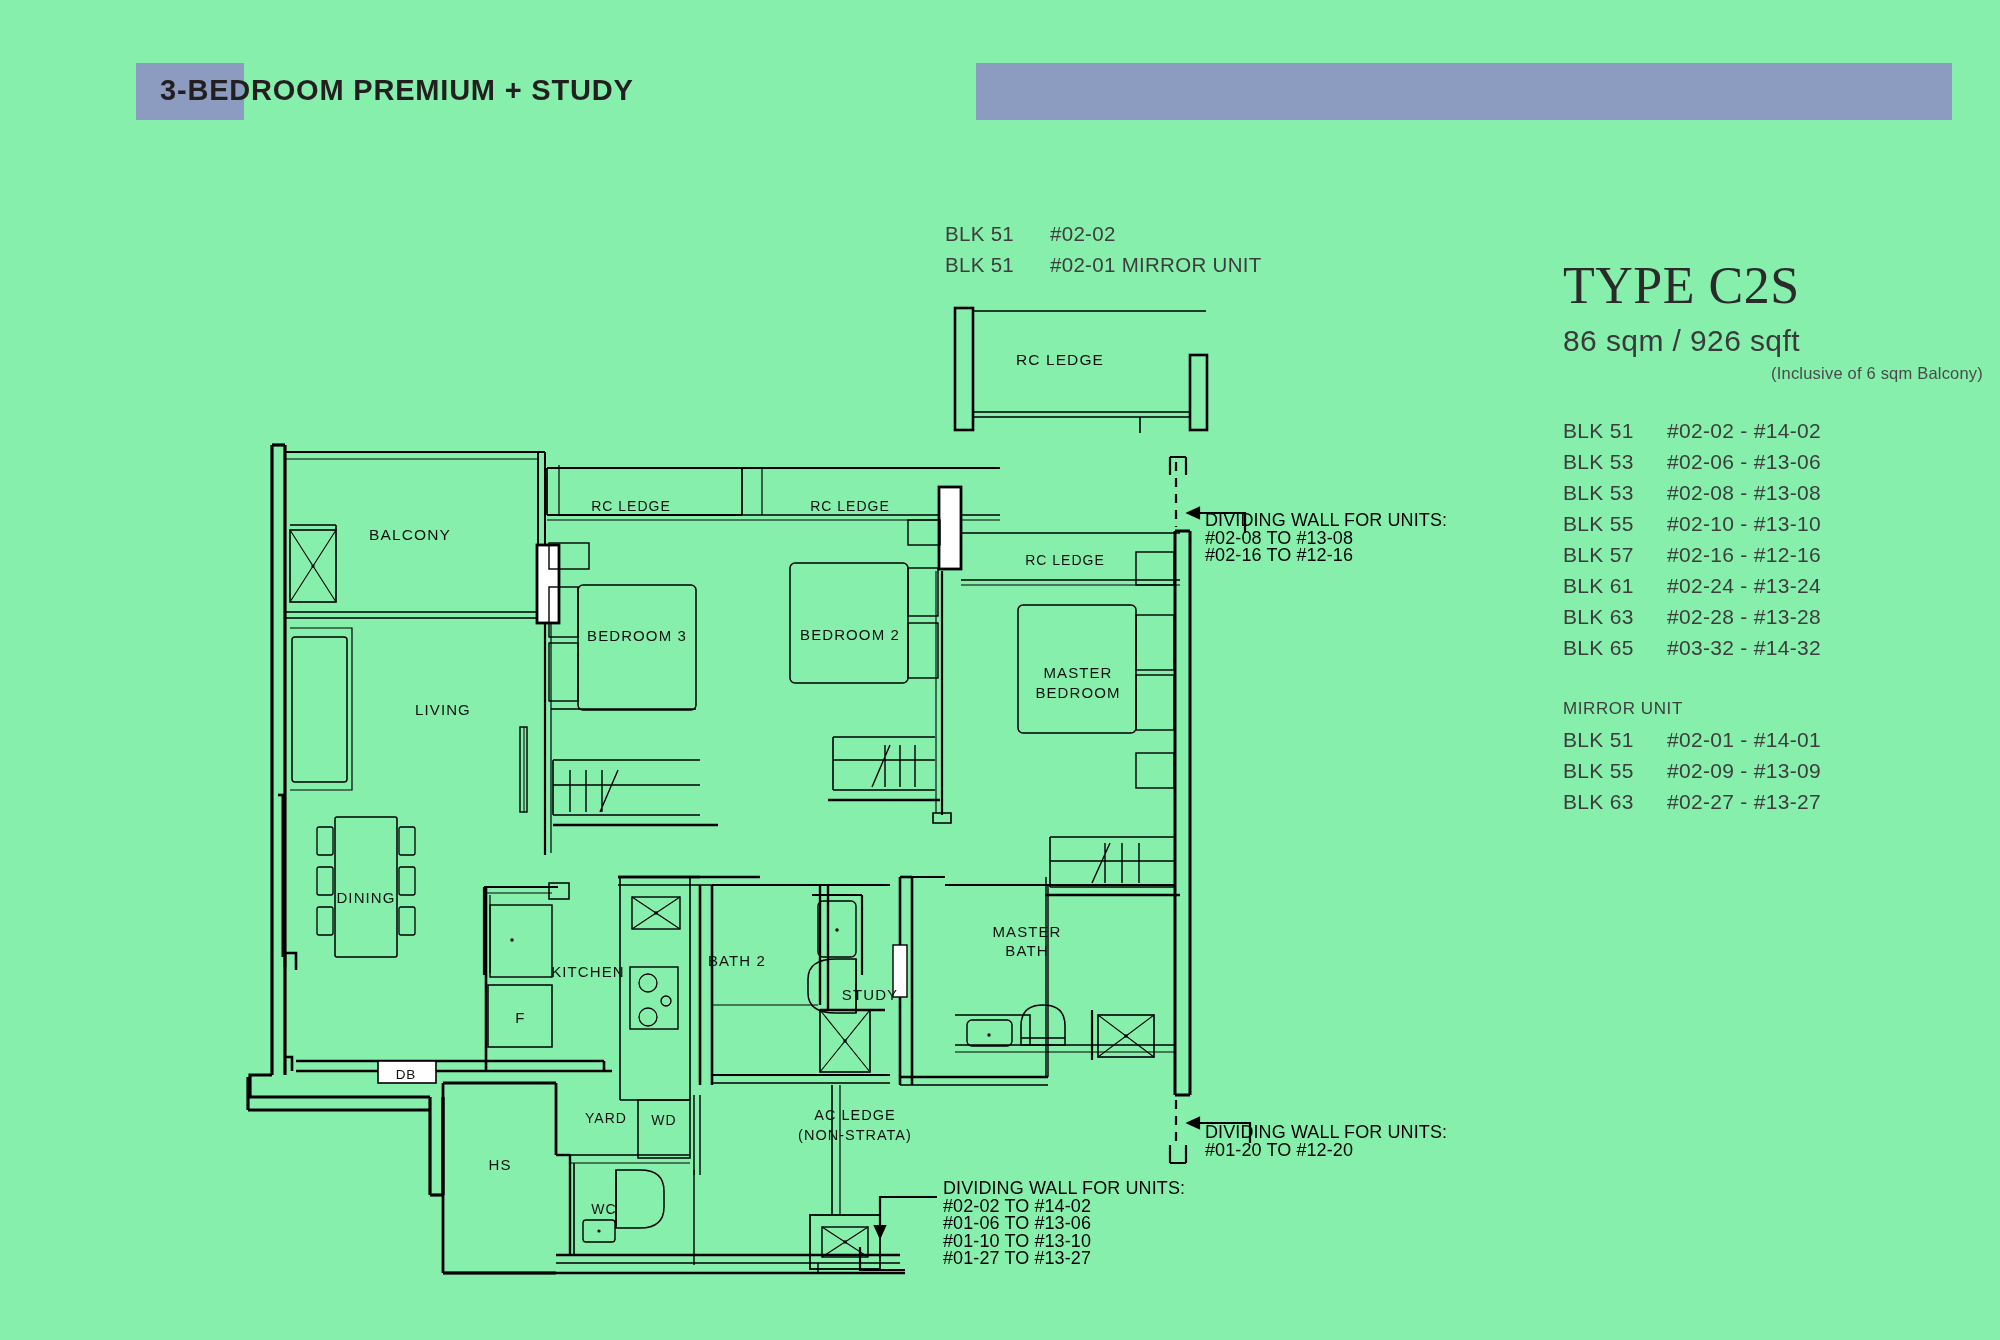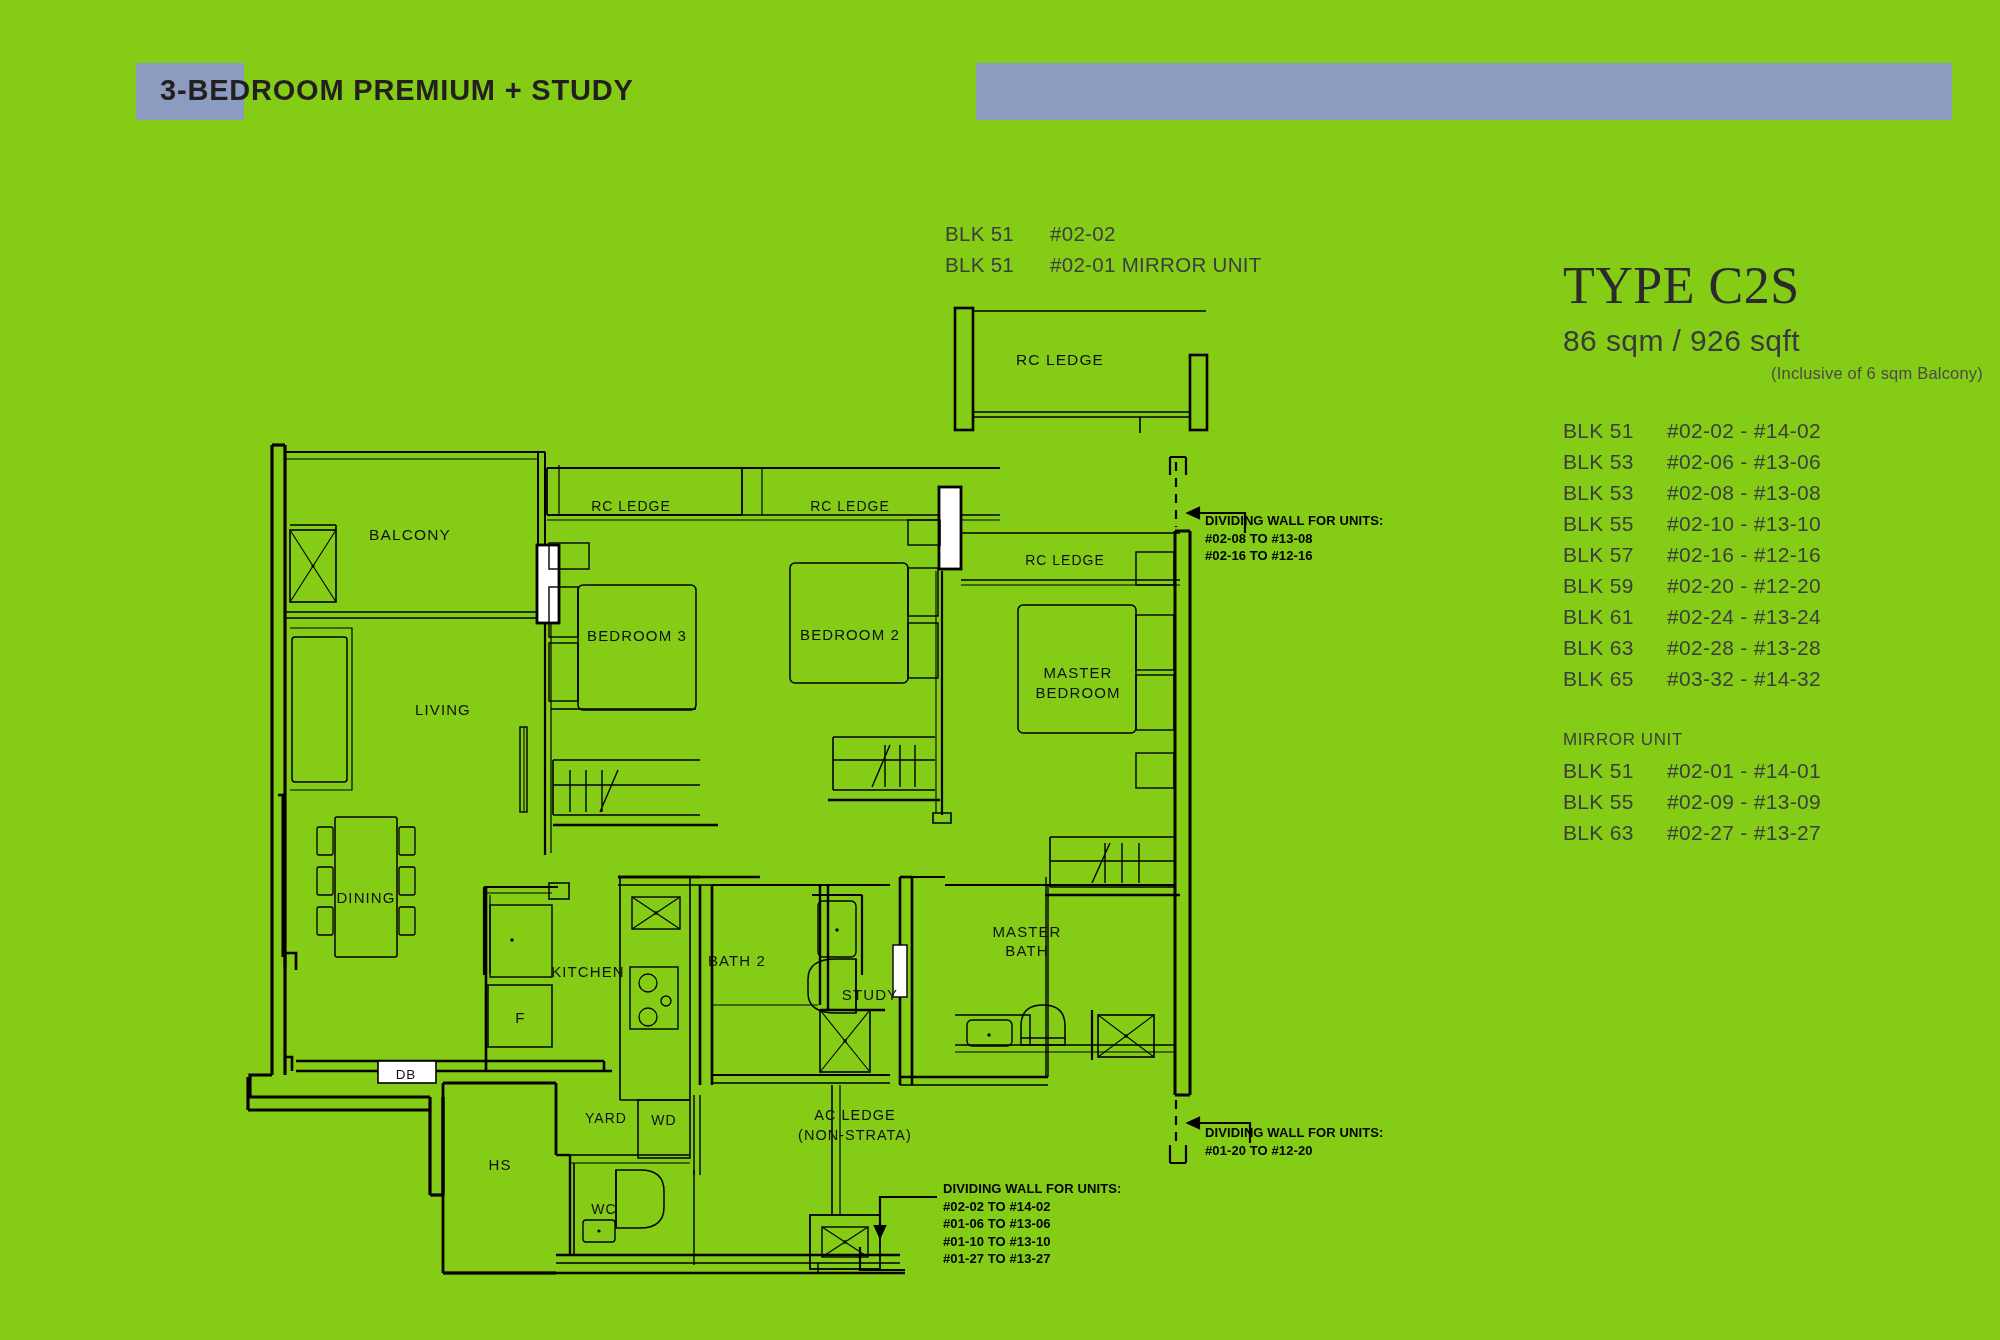--- a/index.html
+++ b/index.html
@@ -6,21 +6,21 @@
   * { box-sizing: border-box; }
   html, body {
     margin: 0; padding: 0;
     background: #ffffff;
     font-family: "Liberation Sans", sans-serif;
   }
   #page {
     position: relative;
     width: 2000px;
     height: 1340px;
-    background: #84cc16;
+    background: #86efac;
     overflow: hidden;
   }
 
   
   #header-band {
     position: absolute;
     left: 136px;
     top: 63px;
     width: 1816px;
     height: 57px;
@@ -114,22 +114,22 @@
     color: #3d3d3d;
     letter-spacing: 0.3px;
     white-space: nowrap;
   }
   .cap-row { display: flex; }
   .cap-blk { width: 105px; flex: 0 0 105px; }
 
   
   .callout {
     position: absolute;
-    font-size: 13px;
-    font-weight: 700;
+    font-size: 18px;
+    font-weight: 400;
     color: #000;
     line-height: 17.5px;
     letter-spacing: 0.1px;
     white-space: nowrap;
   }
   #callout-top    { left: 1205px; top: 512px; }
   #callout-right  { left: 1205px; top: 1124px; }
   #callout-bottom { left: 943px;  top: 1180px; }
 </style>
 </head>
@@ -544,24 +544,20 @@
       </div>
       <div class="unit-row">
         <span class="unit-blk">BLK 55</span>
         <span class="unit-rng">#02-10 - #13-10</span>
       </div>
       <div class="unit-row">
         <span class="unit-blk">BLK 57</span>
         <span class="unit-rng">#02-16 - #12-16</span>
       </div>
       <div class="unit-row">
-        <span class="unit-blk">BLK 59</span>
-        <span class="unit-rng">#02-20 - #12-20</span>
-      </div>
-      <div class="unit-row">
         <span class="unit-blk">BLK 61</span>
         <span class="unit-rng">#02-24 - #13-24</span>
       </div>
       <div class="unit-row">
         <span class="unit-blk">BLK 63</span>
         <span class="unit-rng">#02-28 - #13-28</span>
       </div>
       <div class="unit-row">
         <span class="unit-blk">BLK 65</span>
         <span class="unit-rng">#03-32 - #14-32</span>

